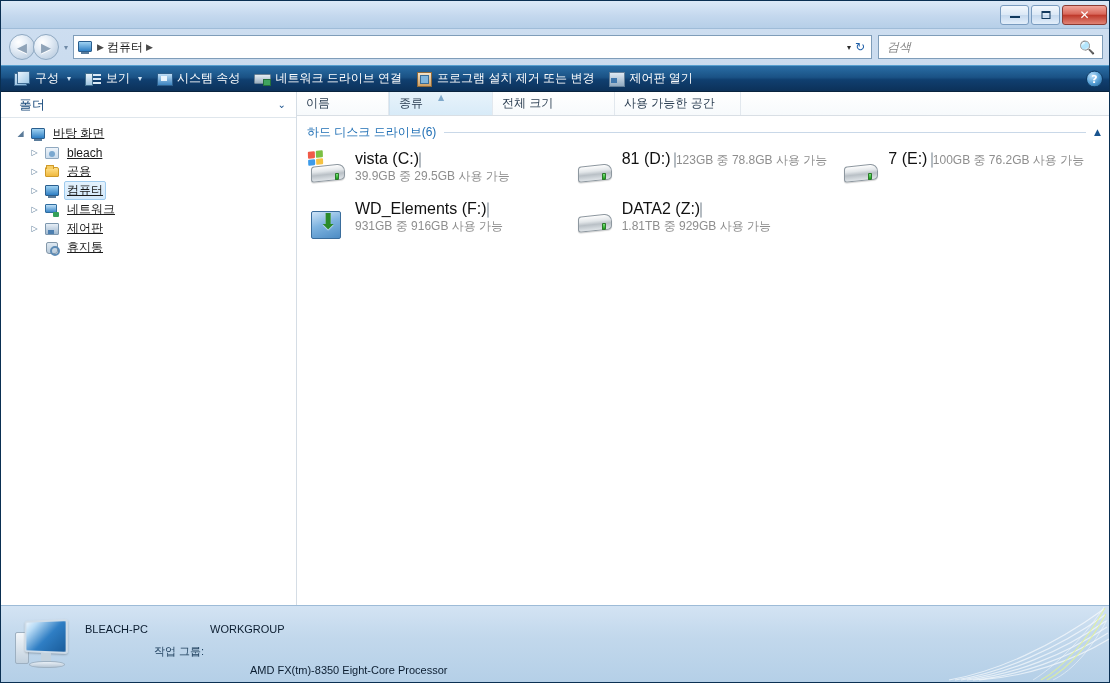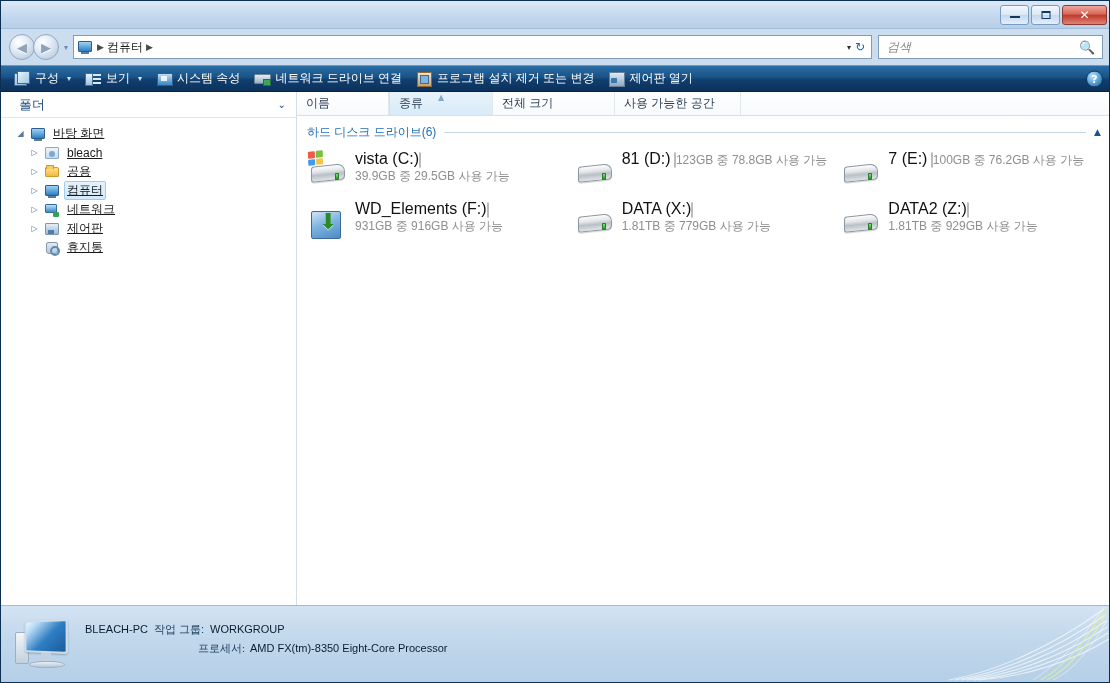--- a/index.html
+++ b/index.html
@@ -248,21 +248,21 @@
   .statusbar {
     position: absolute; left: 0; top: 604px; width: 1110px; height: 79px;
     background: linear-gradient(180deg,#d3e3f3 0%, #c2d8ec 40%, #b4cfe7 100%);
     border-top: 1px solid #9dbbd7;
     display: flex; align-items: flex-start; padding: 10px 0 0 14px;
     overflow: hidden;
   }
   .pcicon { width: 62px; height: 58px; flex: none; position: relative; margin-top: 2px; }
   .stlines { margin-left: 8px; padding-top: 4px; }
   .stline { font-size: 11px; color: #16314d; line-height: 19px; white-space: nowrap; }
-  .stlabel { color: #20415f; }
+  .stlabel { color: #20415f; margin-top: 22px; }
   .stval { color: #0b1d30; }
   .st-row1 { display: flex; gap: 6px; }
   .st-rowN { display: flex; gap: 5px; }
   .st-indent { display: inline-block; width: 160px; text-align: right; font-family: Liberation Serif, serif; }
   .watermark {
     position: absolute; right: 0; bottom: 0; width: 170px; height: 78px;
     pointer-events: none; opacity: .85;
   }
 
   
@@ -675,35 +675,20 @@
           </span>
           <span class="dinfo">
             <span class="dname">WD_Elements (F:)</span>
             <span class="dbar">
               <span class="fill" style="width:2%"></span>
             </span>
             <span class="dtext">931GB 중 916GB 사용 가능</span>
           </span>
         </div>
 
-        <div class="drive">
-          <span class="dicon">
-            <span class="hd">
-                <span class="hd-body"></span>
-                <span class="hd-led"></span>
-              </span>
-          </span>
-          <span class="dinfo">
-            <span class="dname">DATA (X:)</span>
-            <span class="dbar">
-              <span class="fill" style="width:58%"></span>
-            </span>
-            <span class="dtext">1.81TB 중 779GB 사용 가능</span>
-          </span>
-        </div>
 
         <div class="drive">
           <span class="dicon">
             <span class="hd">
                 <span class="hd-body"></span>
                 <span class="hd-led"></span>
               </span>
           </span>
           <span class="dinfo">
             <span class="dname">DATA2 (Z:)</span>

